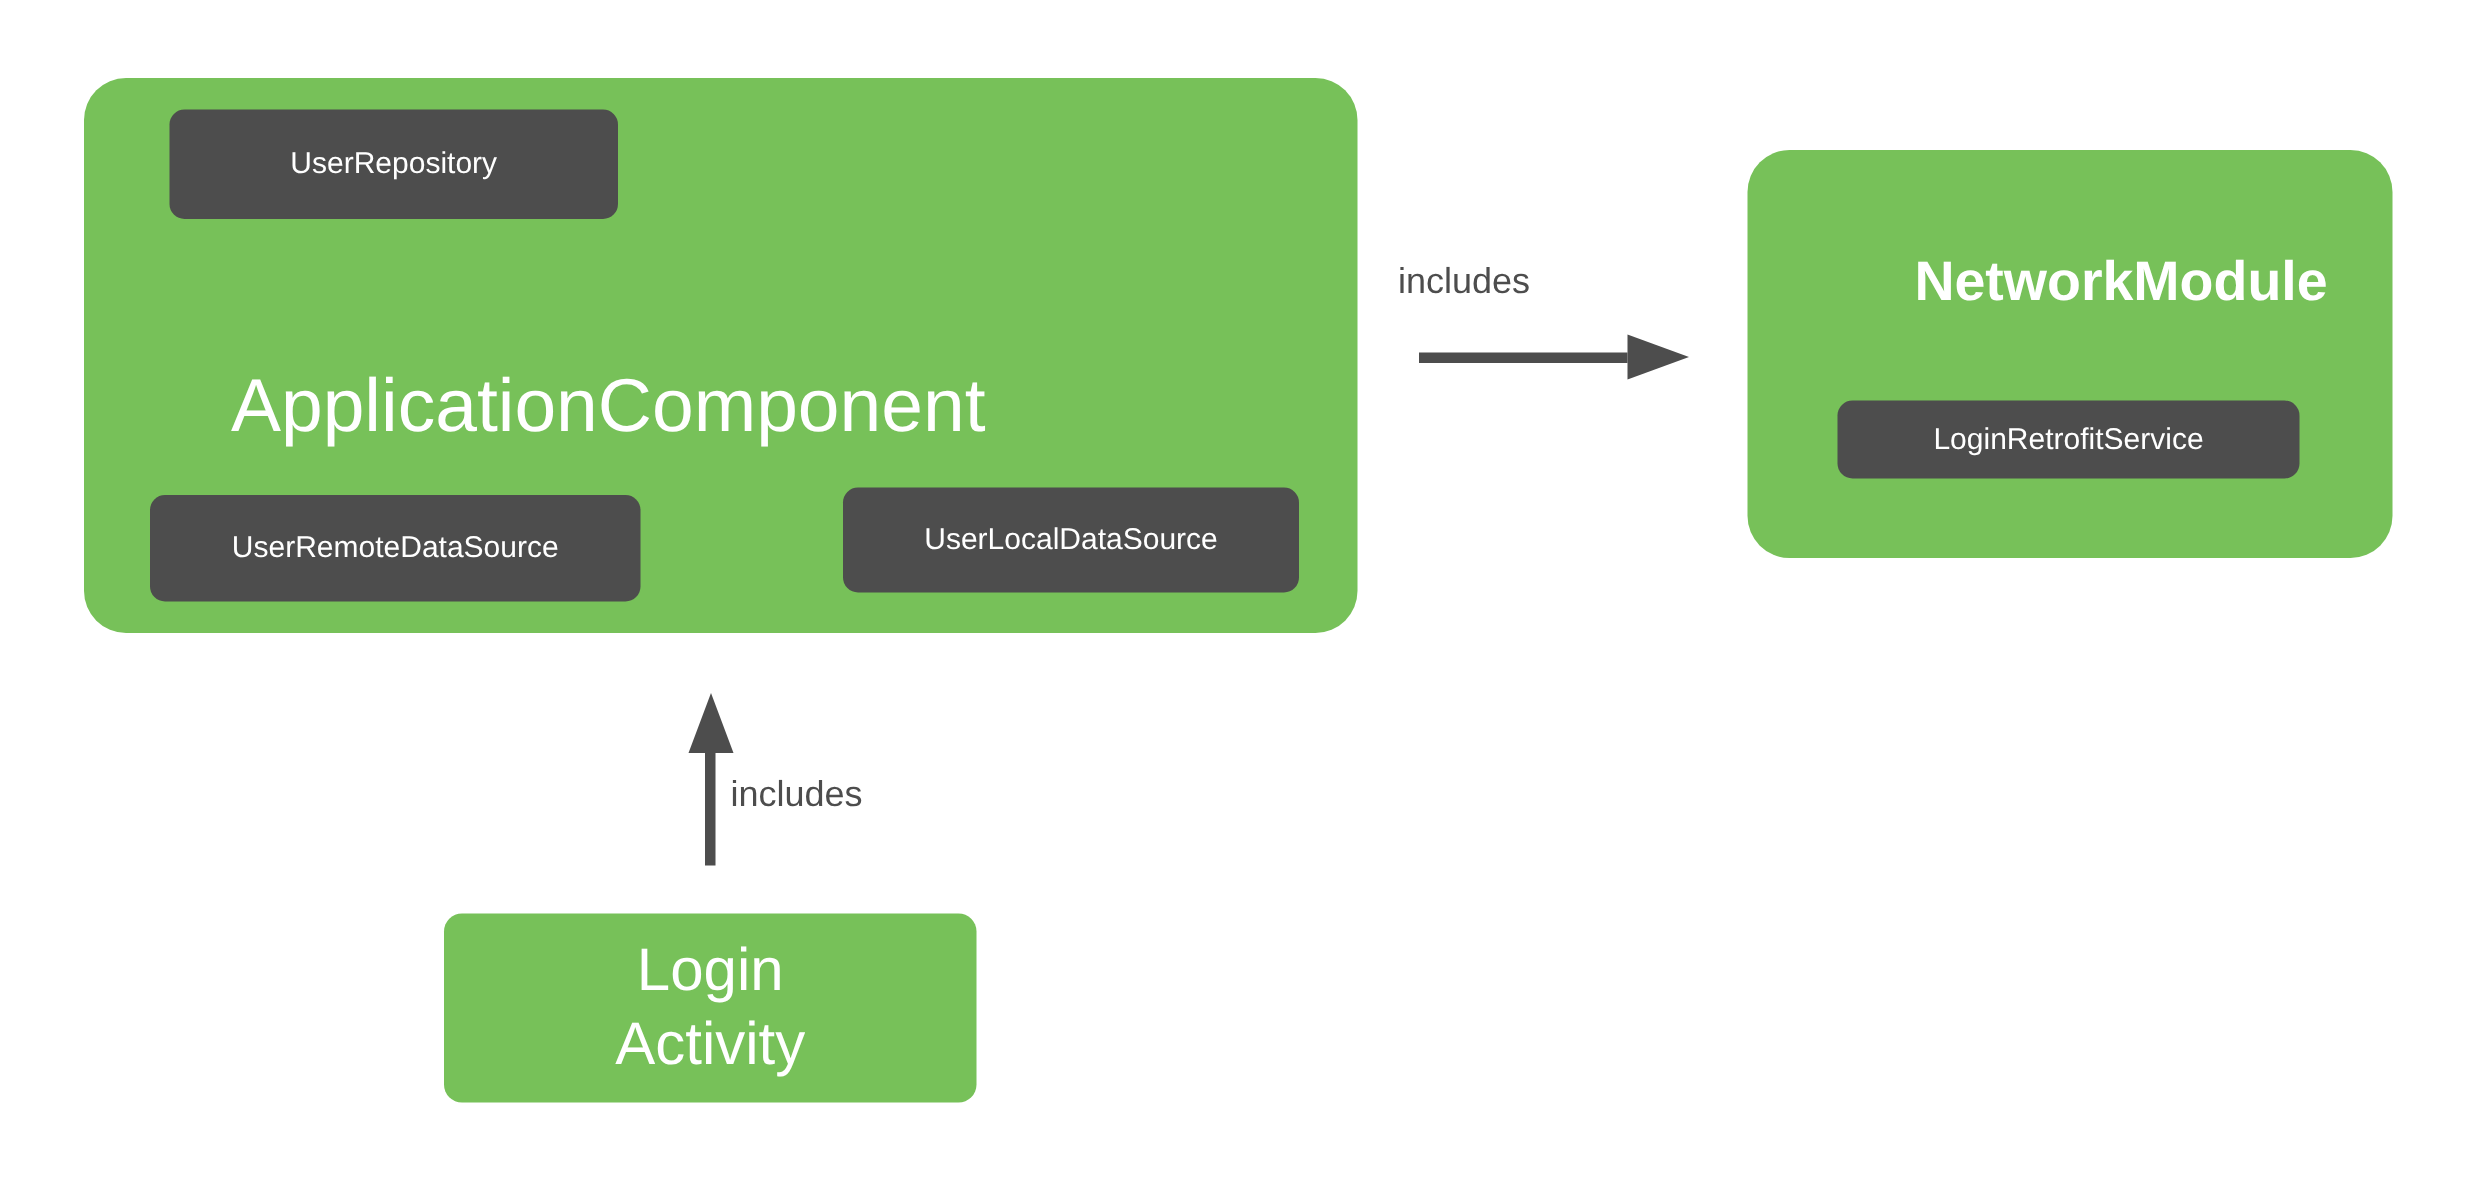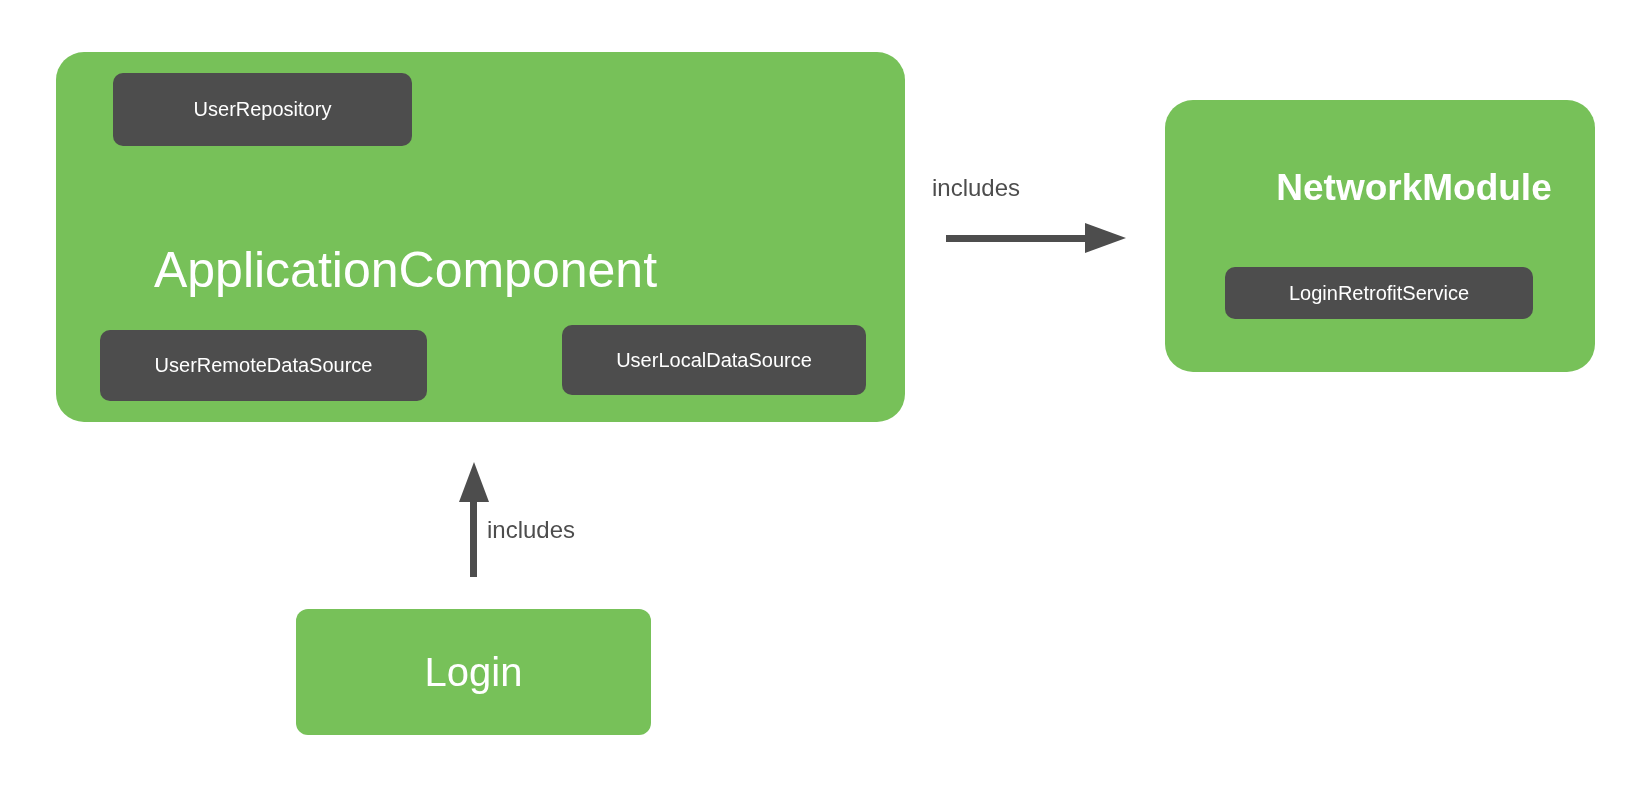--- a/index.html
+++ b/index.html
@@ -135,15 +135,16 @@
   <div class="chip" id="chip-login-retrofit">
     <span>LoginRetrofitService</span>
   </div>
 
   <div class="edge-label" id="injects-label">includes</div>
   <div class="arrow-line-v" id="injects-line"></div>
   <div class="arrowhead-up" id="injects-head"></div>
 
   <div class="activity-box" id="login-activity-box">
     <span>Login</span>
+    <span>Activity</span>
   </div>
 
 </div>
 
 </body></html>

